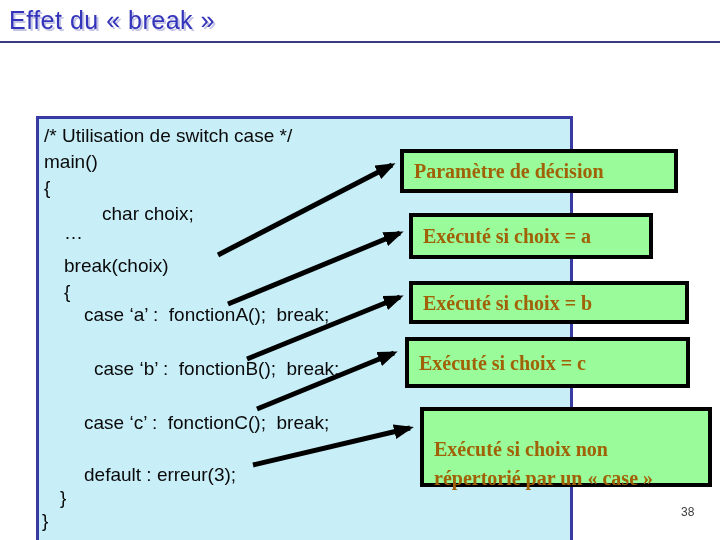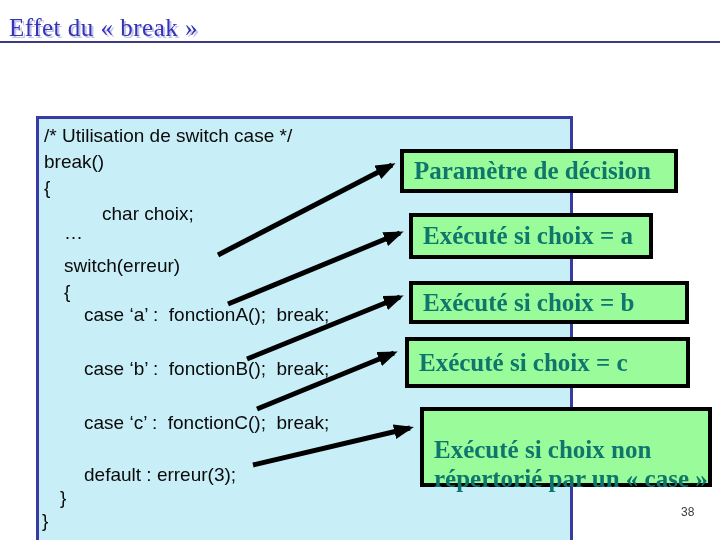--- a/index.html
+++ b/index.html
@@ -1,25 +1,24 @@
 <!DOCTYPE html>
 <html><head>
 <meta charset="utf-8">
 <style>
   html,body { margin:0; padding:0; }
   body { width:720px; height:540px; background:#ffffff; font-family:"Liberation Sans", sans-serif; }
   .slide { position:relative; width:720px; height:540px; background:#ffffff; overflow:hidden; }
 
   
   .title {
-    position:absolute; left:9px; top:14px;
+    position:absolute; left:9px; top:6px;
     font-size:25px; letter-spacing:0.5px;
     color:#3434bb; text-shadow:2px 2px 0 #c4c4e4;
     white-space:pre;
-    font-family:Liberation Serif, serif;
   }
   .title-divider {
     position:absolute; left:0; top:41px; width:720px; height:0;
     border-top:2px solid #3b3b80;
   }
 
   
   .code-box {
     position:absolute; left:36px; top:116px; width:531px; height:440px;
     background:#c8eef8; border:3px solid #3a3aa5;
@@ -30,32 +29,32 @@
     font-weight:normal; font-size:19px; color:#0a0a0a; line-height:22px;
   }
   .ln1  { left:5px;  top:6px;   }
   .ln2  { left:5px;  top:32px;  }
   .ln3  { left:5px;  top:58px;  }
   .ln4  { left:25px; top:84px;margin-left:38px;  }
   .ln5  { left:25px; top:103px; }
   .ln6  { left:25px; top:136px; }
   .ln7  { left:25px; top:162px; }
   .ln8  { left:45px; top:185px; }
-  .ln9  { left:45px; top:239px;text-align:right; }
+  .ln9  { left:55px; top:239px;text-align:right; }
   .ln10 { left:45px; top:293px; }
   .ln11 { left:45px; top:345px; }
   .ln12 { left:21px; top:368px; }
   .ln13 { left:3px;  top:391px; }
 
   
   .callout {
     position:absolute;
     background:#99fb99; border:4px solid #000000;
     font-family:"Liberation Serif", serif; font-weight:bold;
-    font-size:25px; color:#0f766e;
+    font-size:20px; color:#a16207;
     display:flex; align-items:center;
     padding-left:10px; box-sizing:border-box;
     line-height:26px;
   }
   .co1 { left:400px; top:149px; width:278px; height:44px; }
   .co2 { left:409px; top:213px; width:244px; height:46px; }
   .co3 { left:409px; top:281px; width:280px; height:43px; }
   .co4 { left:405px; top:337px; width:285px; height:51px; }
   .co5 { left:420px; top:407px; width:292px; height:80px; display:block; padding-top:24px; line-height:29px; }
 
@@ -74,25 +73,25 @@
 </head>
 <body>
 
 <div class="slide">
 
   <div class="title">Effet du « break »</div>
   <div class="title-divider"></div>
 
   <div class="code-box">
     <div class="code-line ln1">/* Utilisation de switch case */</div>
-    <div class="code-line ln2">break()</div>
+    <div class="code-line ln2">main()</div>
     <div class="code-line ln3">{</div>
     <div class="code-line ln4">char choix;</div>
     <div class="code-line ln5">…</div>
-    <div class="code-line ln6">switch(erreur)</div>
+    <div class="code-line ln6">break(choix)</div>
     <div class="code-line ln7">{</div>
     <div class="code-line ln8">case ‘a’ :  fonctionA();  break;</div>
     <div class="code-line ln9">case ‘b’ :  fonctionB();  break;</div>
     <div class="code-line ln10">case ‘c’ :  fonctionC();  break;</div>
     <div class="code-line ln11">default : erreur(3);</div>
     <div class="code-line ln12">}</div>
     <div class="code-line ln13">}</div>
   </div>
 
   <svg class="arrows" viewBox="0 0 720 540" xmlns="http://www.w3.org/2000/svg">

